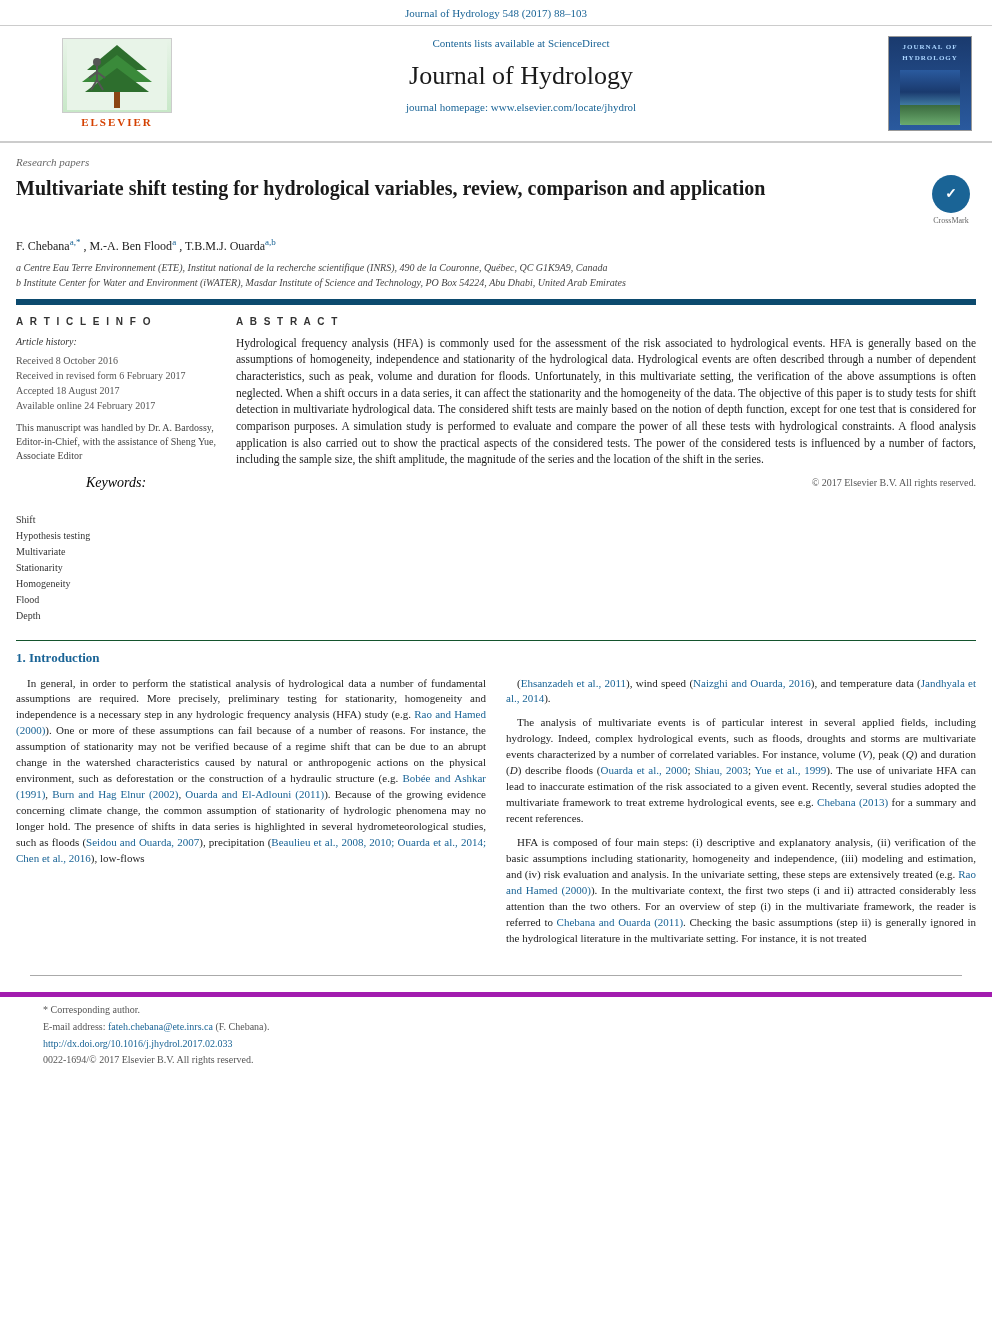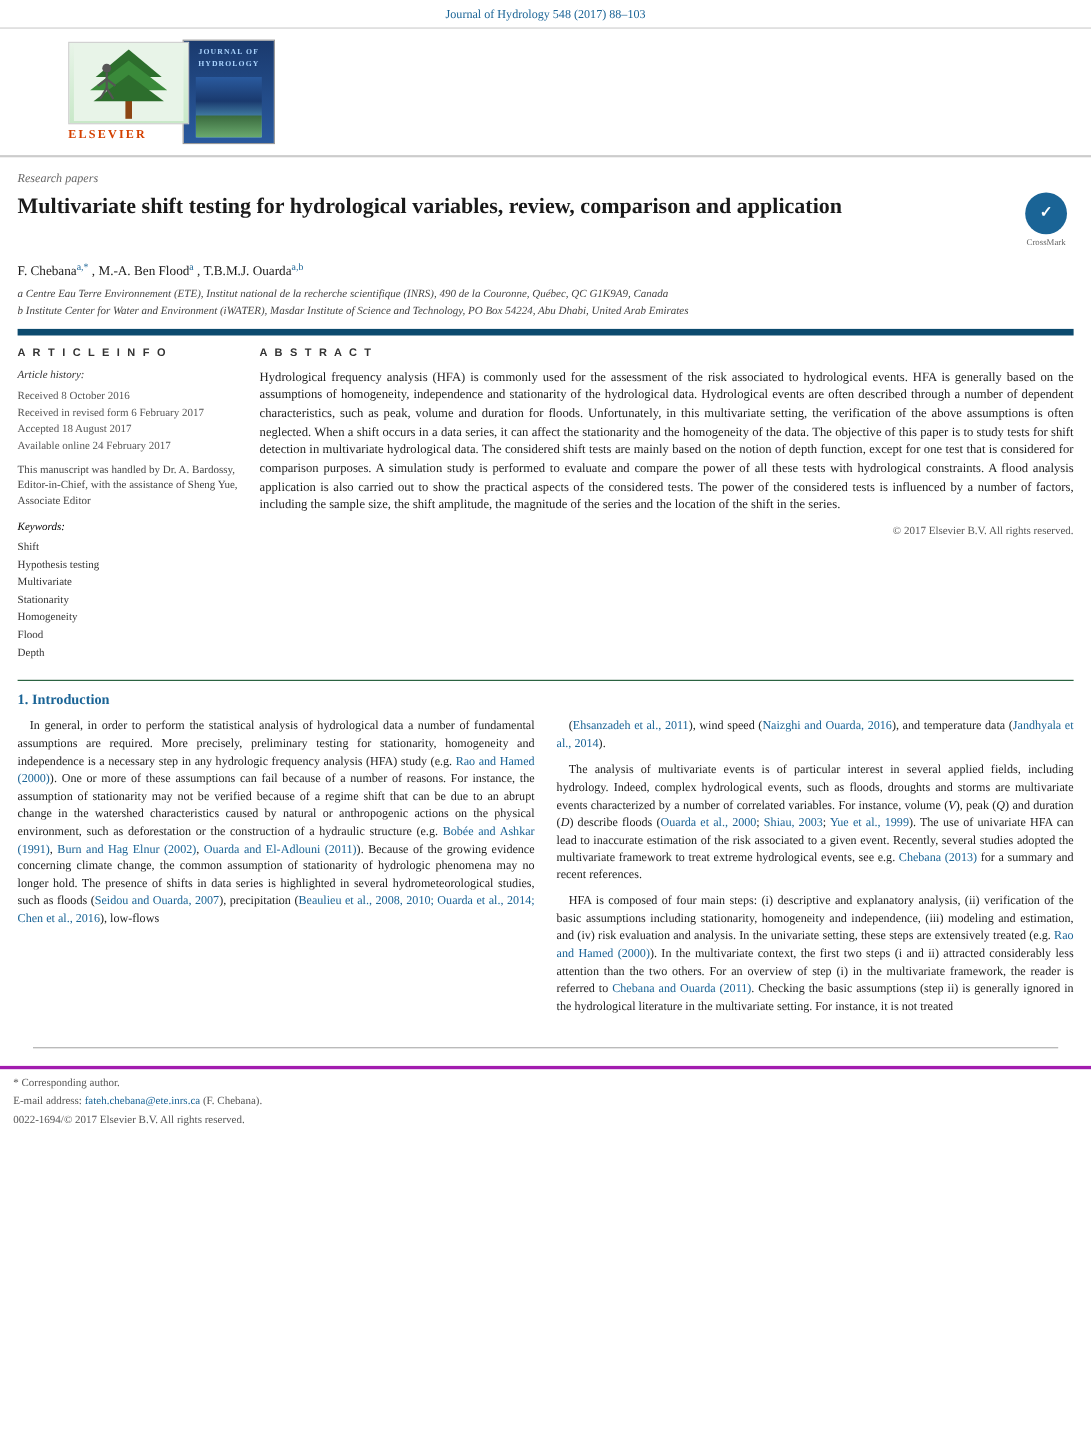--- a/index.html
+++ b/index.html
@@ -34,21 +34,21 @@
       position: relative;
     }
     .header-left {
       width: 140px;
       display: flex;
       align-items: center;
     }
     .elsevier-logo {
       display: flex;
       flex-direction: column;
-      align-items: flex-start;
+      align-items: center;
       padding-left: 42px;
     }
     .elsevier-tree {
       width: 110px;
       height: 75px;
       border: 1px solid #ccc;
       display: flex;
       align-items: center;
       justify-content: center;
       font-size: 9px;
@@ -217,22 +217,23 @@
     .info-row {
       font-size: 10px;
       color: #555;
       line-height: 1.5;
     }
     .keywords-block {
       margin-top: 8px;
     }
     .keywords-block .kw-heading {
       font-style: italic;
-      font-size: 10px;
-      margin-bottom: 3px;
+      font-size: 14px;
+      margin-bottom: 20px;
+      text-align: center;
     }
     .keywords-block .kw-item {
       font-size: 10px;
       color: #333;
       line-height: 1.6;
     }
     .abstract-text {
       font-size: 11.5px;
       color: #222;
       text-align: justify;
@@ -276,23 +277,23 @@
     }
     .body-col p:first-child {
       text-indent: 1em;
     }
     .body-text-ref {
       color: #1a6496;
     }
     
     .footer-area {
       margin-top: 16px;
-      border-top: 3px solid #a21caf;
+      border-top: 5px solid #a21caf;
       padding-top: 6px;
-      padding-left: 12px;
+      padding-left: 43px;
       padding-right: 30px;
       font-size: 10px;
       color: #555;
     }
     .footer-note {
       margin-bottom: 3px;
     }
     .footer-doi {
       color: #1a6496;
       font-size: 10px;
@@ -331,20 +332,30 @@
 
             <circle cx="30" cy="22" r="4" fill="#555"></circle>
             <line x1="30" y1="26" x2="30" y2="40" stroke="#555" stroke-width="2"></line>
             <line x1="30" y1="32" x2="22" y2="38" stroke="#555" stroke-width="2"></line>
             <line x1="30" y1="32" x2="38" y2="38" stroke="#555" stroke-width="2"></line>
             <line x1="30" y1="40" x2="24" y2="50" stroke="#555" stroke-width="2"></line>
             <line x1="30" y1="40" x2="36" y2="50" stroke="#555" stroke-width="2"></line>
           </svg>
         </div>
         <div class="elsevier-text">ELSEVIER</div>
+      </div>
+    </div>
+    <div class="header-center">
+      <div class="sciencedirect-link">
+        <span>Contents lists available at</span>
+        <span style="color:#1a6496; cursor:pointer;">ScienceDirect</span>
+      </div>
+      <div class="journal-title-main">Journal of Hydrology</div>
+      <div class="journal-homepage">
+        <span>journal homepage: www.elsevier.com/locate/jhydrol</span>
       </div>
     </div>
     <div class="header-right">
       <div class="journal-cover">
         <div style="font-size:7px; color:#aad4ff; letter-spacing:1px; margin-bottom:2px; font-weight:bold;">JOURNAL OF</div>
         <div style="font-size:7px; color:#aad4ff; letter-spacing:1px; font-weight:bold;">HYDROLOGY</div>
         <div style="margin-top:6px; width:60px; height:55px; background: linear-gradient(to bottom, #2a5a9e 0%, #1a3a6e 40%, #4a8aae 70%, #6aaace 100%); display:flex; align-items:flex-end; justify-content:center; overflow:hidden; position:relative;">
           <div style="position:absolute; bottom:0; left:0; right:0; height:20px; background:linear-gradient(to top, #6aaa6e, #3a6a3e); border-radius:0 0 2px 2px;"></div>
         </div>
       </div>
@@ -428,16 +439,17 @@
   </div>
 
   <hr class="divider-line">
   <div class="footer-area">
     <div class="footer-note">* Corresponding author.</div>
     <div class="footer-note">
       <span>E-mail address:</span>
       <span style="color:#1a6496; cursor:pointer;">fateh.chebana@ete.inrs.ca</span>
       <span>(F. Chebana).</span>
     </div>
+    <div class="footer-doi" style="cursor:pointer;">http://dx.doi.org/10.1016/j.jhydrol.2017.02.033</div>
     <div class="footer-copyright">0022-1694/© 2017 Elsevier B.V. All rights reserved.</div>
   </div>
 
 </div>
 
 </body></html>

